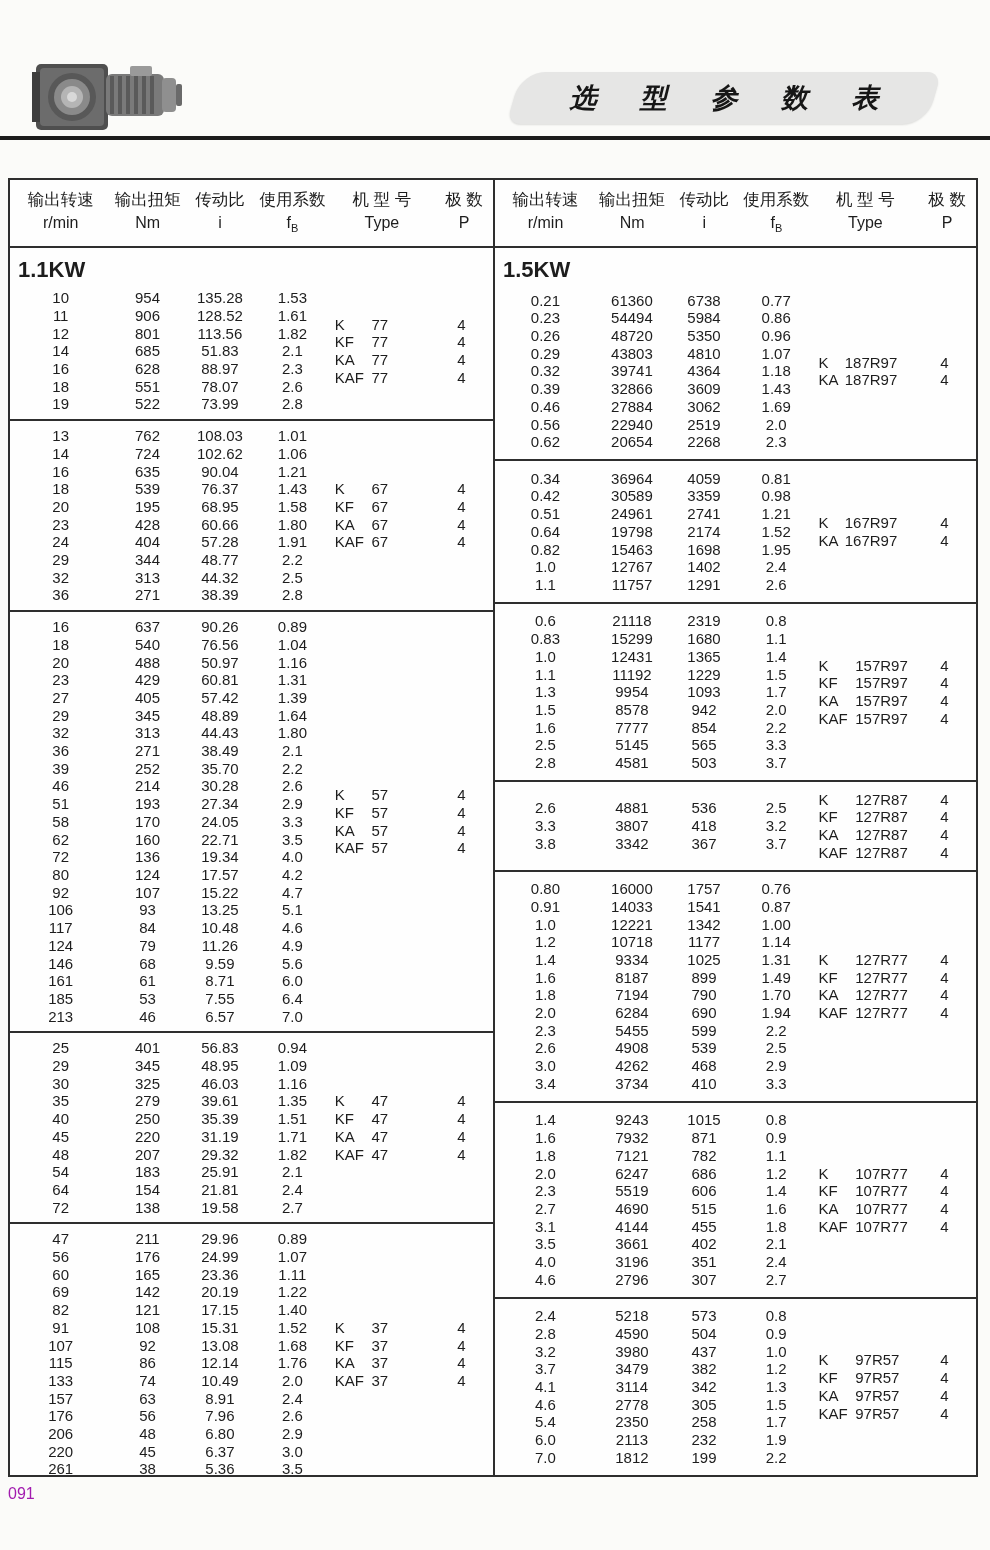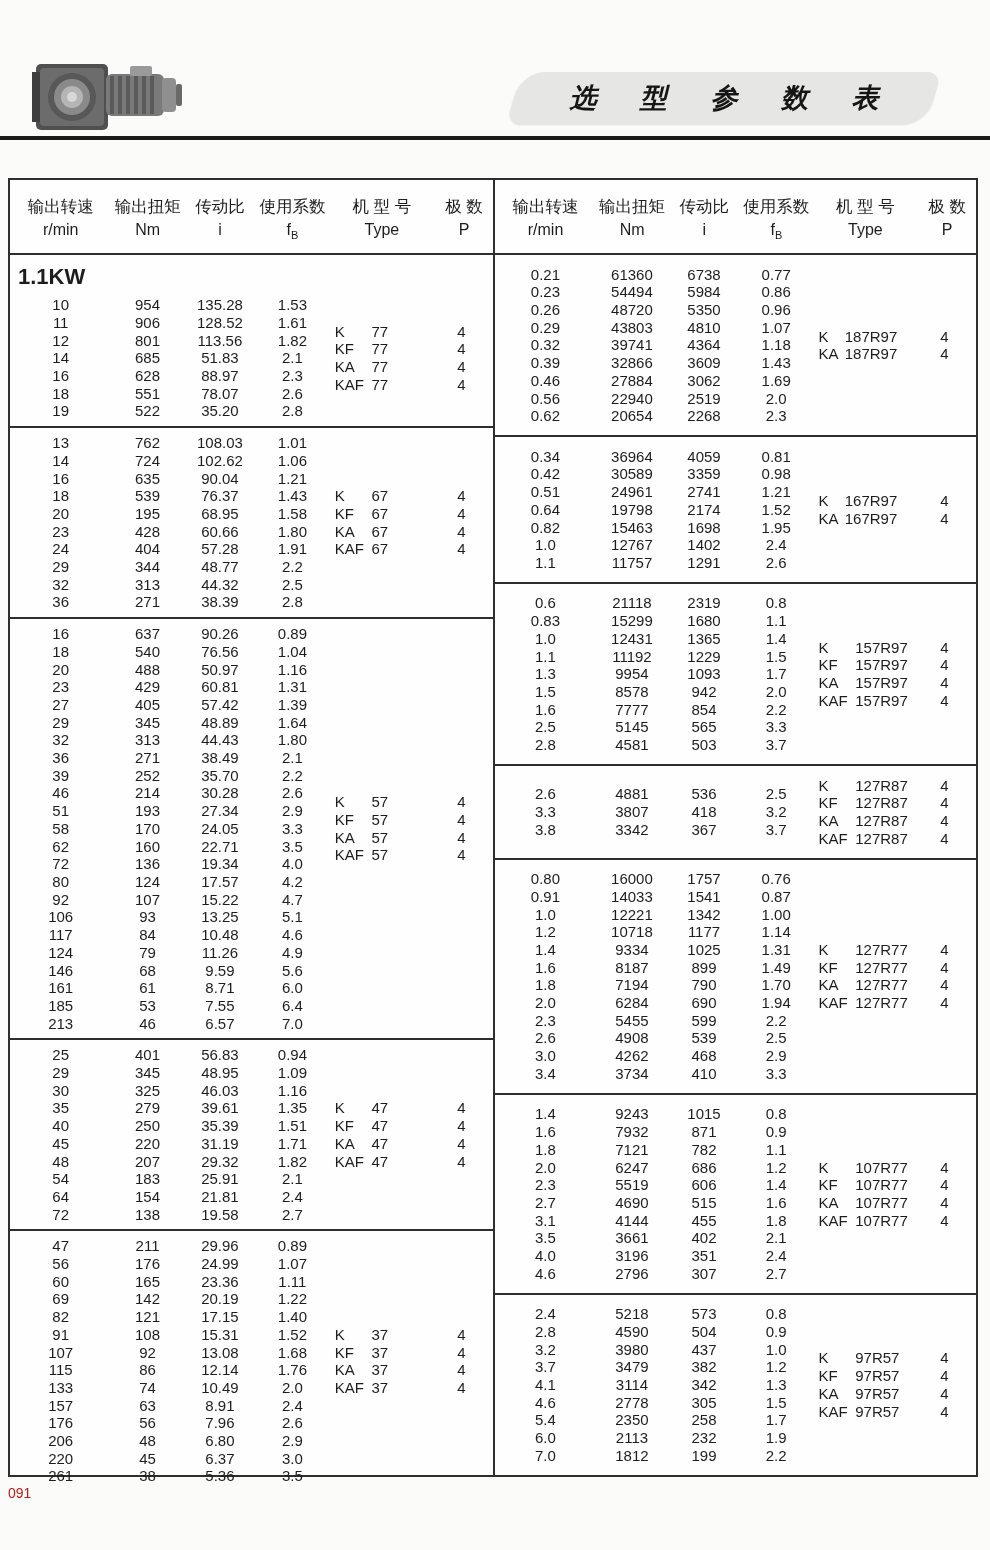--- a/index.html
+++ b/index.html
@@ -25,38 +25,38 @@
   }
   .top-rule { position:absolute; left:0; top:136px; width:990px; height:4px; background:#1c1c1c; }
   
   .param-table {
     position:absolute; left:8px; top:178px; width:970px; height:1299px;
     border:2px solid #2e2e2e; background:#fefefe; display:flex;
     box-sizing:border-box;
   }
   .half { width:50%; display:flex; flex-direction:column; box-sizing:border-box; }
   .half.right { border-left:2px solid #2e2e2e; }
-  .thead { border-bottom:2px solid #2e2e2e; padding:14px 0 7px; }
+  .thead { border-bottom:2px solid #2e2e2e; padding:7px 0 7px; }
   .hrow { display:grid; grid-template-columns:21% 15% 15% 15% 22% 12%; }
   .hcell { text-align:center; font-size:16.5px; line-height:25px; white-space:nowrap; }
   .hcell.unit { font-size:16px; line-height:22px; }
   .hcell.unit sub { font-size:11px; }
   .section-title { font-size:22px; font-weight:bold; padding:9px 0 0 8px; line-height:26px; }
   .block { flex:1 1 auto; display:flex; padding:6px 0; }
   .block.bordered { border-top:2px solid #2e2e2e; }
   .block-rows { width:66%; display:flex; flex-direction:column; justify-content:center; }
   .drow { display:grid; grid-template-columns:31.8% 22.7% 22.7% 22.8%; }
   .dcell { text-align:center; font-size:15px; line-height:17.7px; white-space:nowrap; }
   .block-types { width:34%; display:flex; flex-direction:column; justify-content:center; }
   .trow { display:flex; font-size:15px; line-height:17.7px; }
   .tname { width:60%; padding-left:6px; display:flex; white-space:nowrap; }
   .tprefix { display:inline-block; }
   .tpoles { width:40%; text-align:center; }
   
-  .page-number { position:absolute; left:8px; top:1485px; font-size:14px; color:#b91c1c; }
+  .page-number { position:absolute; left:8px; top:1485px; font-size:16px; color:#a21caf; }
 </style>
 </head>
 <body>
 
 <div class="motor-photo">
   <svg width="160" height="88" viewBox="0 0 160 88">
     <rect x="6" y="12" width="72" height="66" rx="5" fill="#4f4f4f"></rect>
     <rect x="10" y="16" width="64" height="58" rx="4" fill="#6c6c6c"></rect>
     <rect x="2" y="20" width="8" height="50" fill="#3e3e3e"></rect>
     <circle cx="42" cy="45" r="24" fill="#585858"></circle>
@@ -135,21 +135,21 @@
           </div>
           <div class="drow">
             <div class="dcell">18</div>
             <div class="dcell">551</div>
             <div class="dcell">78.07</div>
             <div class="dcell">2.6</div>
           </div>
           <div class="drow">
             <div class="dcell">19</div>
             <div class="dcell">522</div>
-            <div class="dcell">35.20</div>
+            <div class="dcell">73.99</div>
             <div class="dcell">2.8</div>
           </div>
         </div>
         <div class="block-types">
           <div class="trow">
             <div class="tname">
               <span class="tprefix" style="width: 2.45em;">K</span>
               <span>77</span>
             </div>
             <div class="tpoles">4</div>
@@ -668,20 +668,21 @@
         </div>
         <div class="hrow">
           <div class="hcell unit">r/min</div>
           <div class="hcell unit">Nm</div>
           <div class="hcell unit">i</div>
           <div class="hcell unit">f<sub>B</sub></div>
           <div class="hcell unit">Type</div>
           <div class="hcell unit">P</div>
         </div>
       </div>
+      <div class="section-title">1.5KW</div>
       <div class="block">
         <div class="block-rows">
           <div class="drow">
             <div class="dcell">0.21</div>
             <div class="dcell">61360</div>
             <div class="dcell">6738</div>
             <div class="dcell">0.77</div>
           </div>
           <div class="drow">
             <div class="dcell">0.23</div>

